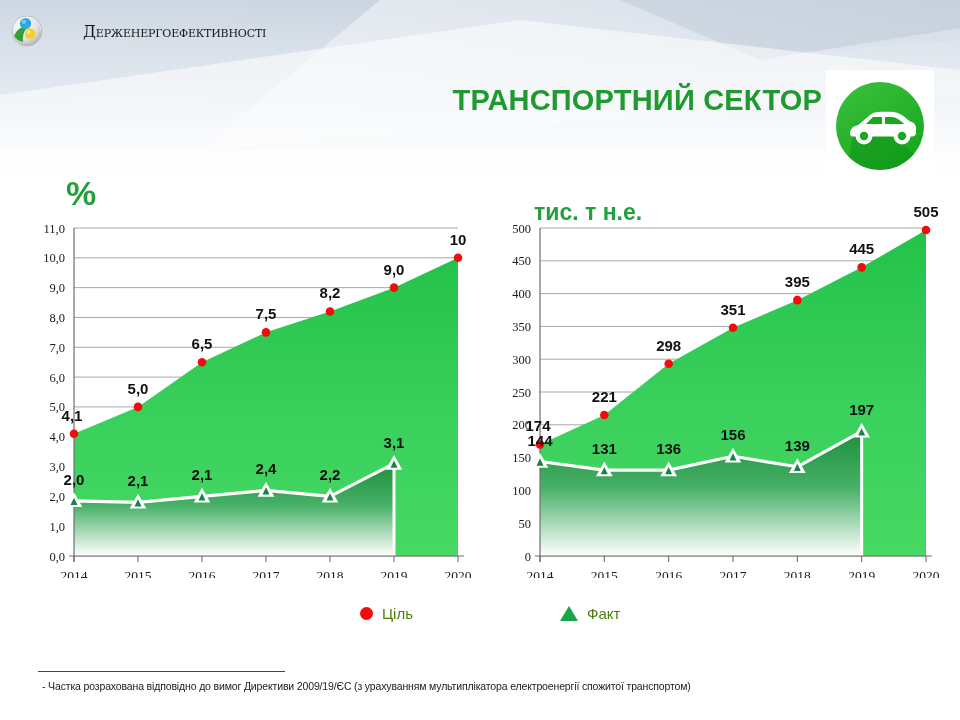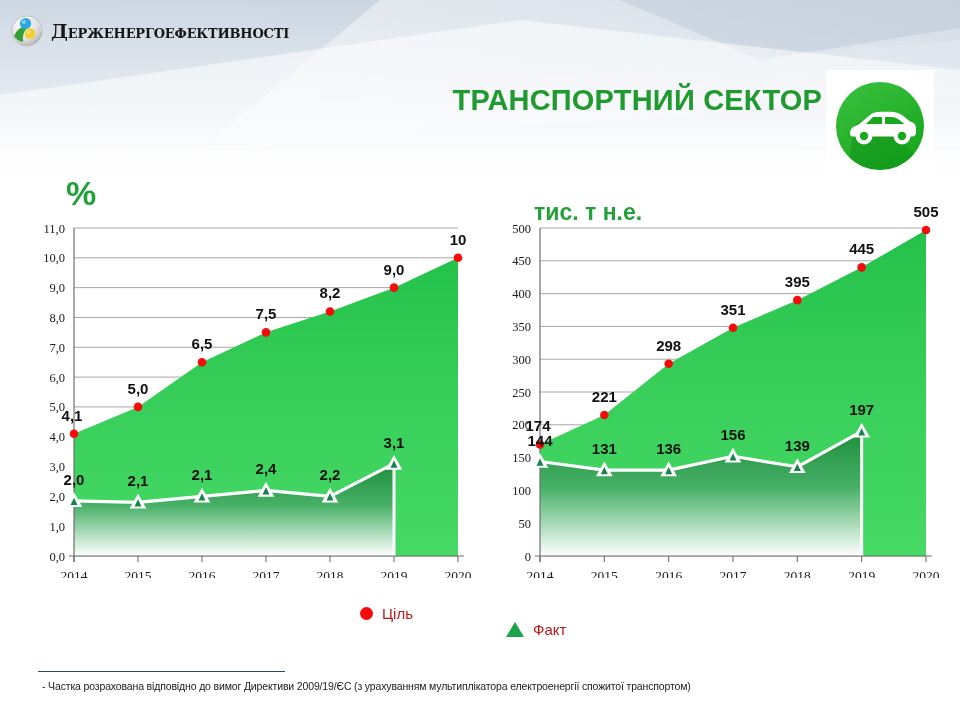--- a/index.html
+++ b/index.html
@@ -10,23 +10,24 @@
     position:relative;
   }
   
   #bg-layer{position:absolute;inset:0;z-index:0;pointer-events:none;}
   
   #header{position:absolute;left:0;top:0;width:960px;height:60px;z-index:3;}
   #brand{position:absolute;left:10px;top:14px;display:flex;align-items:center;gap:7px;}
   #brand-logo{width:34px;height:34px;flex:0 0 34px;}
   #brand-name{
     font-family:"DejaVu Serif",serif;
-    font-size:19px;font-weight:bold;color:#161616;
+    font-size:16px;font-weight:normal;color:#161616;
     letter-spacing:-0.2px;white-space:nowrap;
     font-variant:small-caps;
+    margin-left:32px;
   }
   
   #title-row{position:absolute;left:0;top:72px;width:960px;height:105px;z-index:3;}
   #slide-title{
     position:absolute;right:138px;top:12px;
     font-size:29px;font-weight:bold;color:#1f9a2f;
     letter-spacing:0.2px;white-space:nowrap;
   }
   #car-badge{
     position:absolute;left:826px;top:70px;width:108px;height:108px;
@@ -39,22 +40,22 @@
   .chart-unit{
     position:absolute;font-weight:bold;color:#22a13a;white-space:nowrap;
   }
   #unit-left{left:52px;top:-4px;font-size:34px;}
   #unit-right{left:48px;top:21px;font-size:23px;}
   .plot-svg{position:absolute;left:0;top:0;}
   
   #legend{position:absolute;left:0;top:600px;width:960px;height:36px;z-index:3;}
   .legend-item{position:absolute;display:flex;align-items:center;gap:9px;}
   #legend-target{left:360px;top:5px;}
-  #legend-fact{left:506px;top:5px;margin-top:16px;}
-  .legend-label{font-size:15px;color:#b91c1c;}
+  #legend-fact{left:560px;top:5px;}
+  .legend-label{font-size:15px;color:#4d7c0f;}
   .legend-dot{width:13px;height:13px;border-radius:50%;background:#f40b0b;display:block;}
   .legend-tri{width:0;height:0;border-left:9px solid transparent;border-right:9px solid transparent;border-bottom:15px solid #19a34a;display:block;}
   
   #footnote-rule{position:absolute;left:38px;top:671px;width:247px;height:0;border-top:1px solid #2e4a6b;z-index:3;}
   #footnote{
     position:absolute;left:42px;top:680px;width:910px;z-index:3;
     font-size:10.5px;color:#1b1b1b;white-space:nowrap;letter-spacing:-0.15px;
   }
 </style>
 </head>

